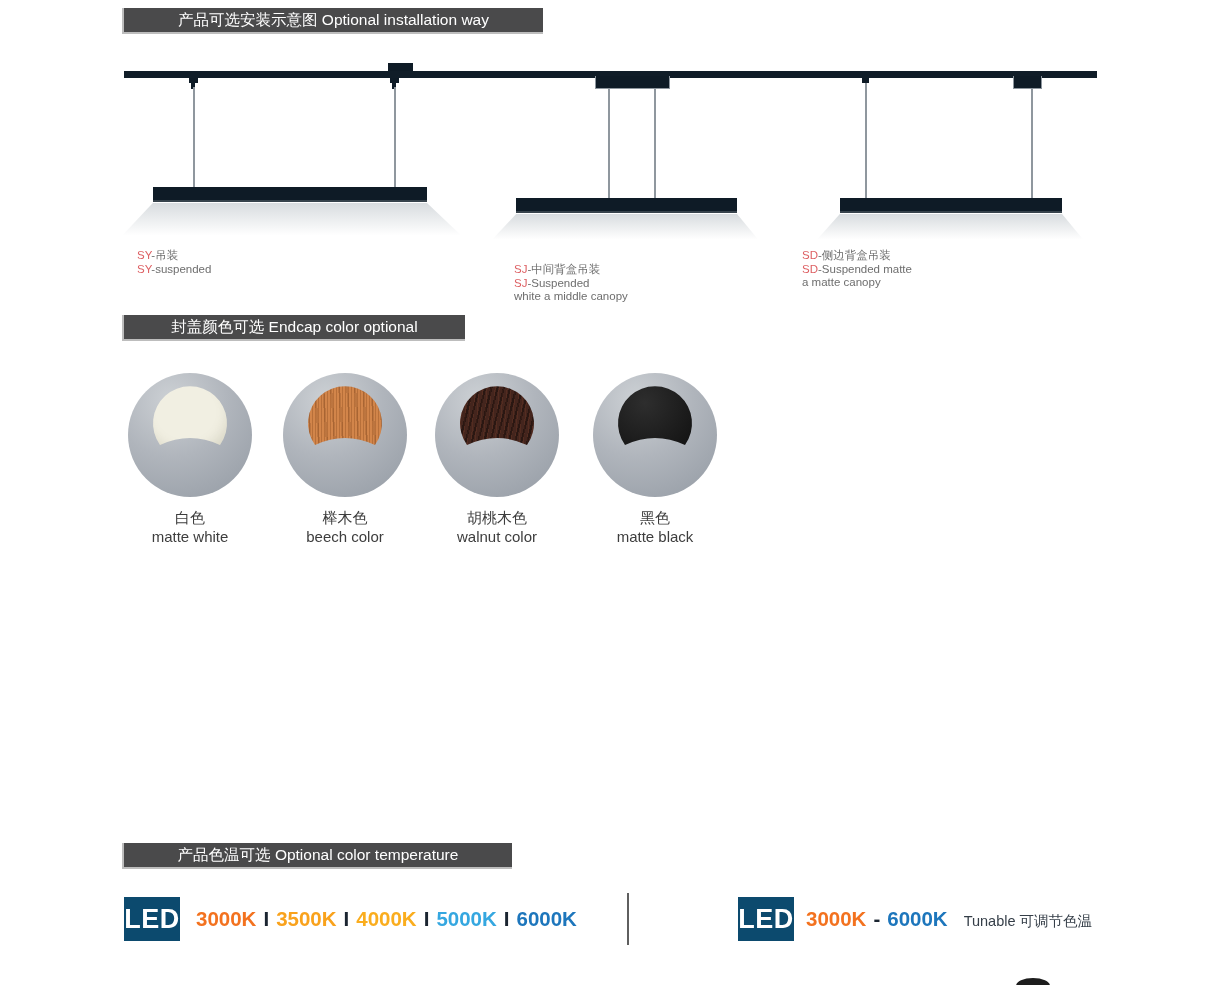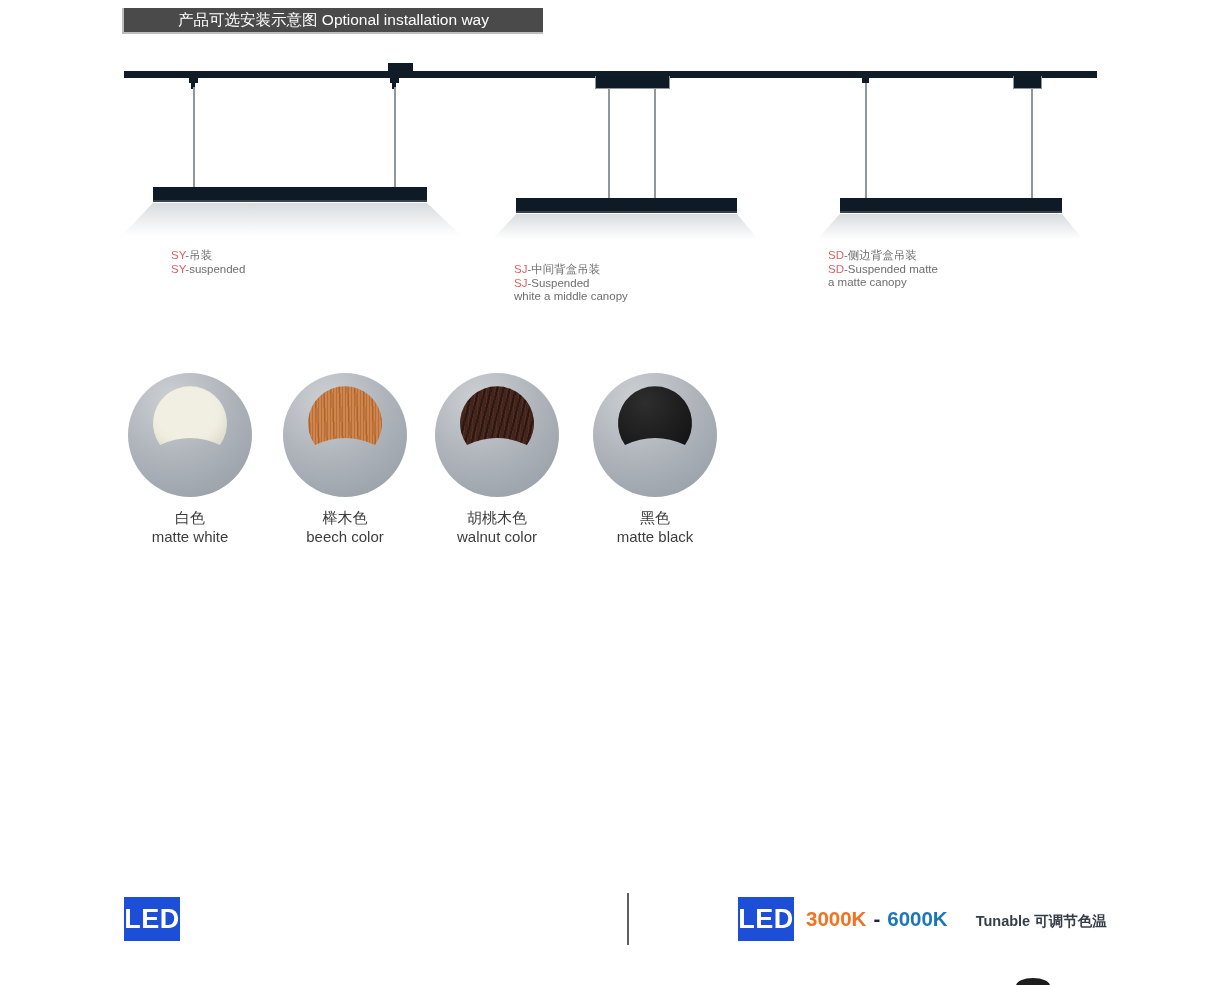--- a/index.html
+++ b/index.html
@@ -49,26 +49,26 @@
   .tex-wood-dark {
     background-image:
       repeating-linear-gradient(104deg, rgba(0,0,0,0.38) 0 2px, rgba(255,255,255,0) 2px 6px),
       repeating-linear-gradient(94deg, rgba(140,70,45,0.22) 0 1px, rgba(255,255,255,0) 1px 4px);
   }
   .swlabel { position:absolute; top:508px; width:160px; text-align:center;
              font-size:15px; line-height:19px; color:#3d3d3d; }
 
   
   .ledbadge {
-    position:absolute; width:56px; height:44px; background:#1d4ed8; color:#ffffff;
+    position:absolute; width:56px; height:44px; background:#0c4a6e; color:#ffffff;
     font-size:27px; font-weight:700; text-align:center; line-height:44px; letter-spacing:0.5px;
   }
   .temps { position:absolute; top:905px; font-size:20.5px; font-weight:700; white-space:nowrap; line-height:28px; }
   .temps .sep  { color:#1b2531; margin:0 7px; }
-  .temps .note { font-size:14.5px; font-weight:700; color:#353e48; margin-left:28px; }
+  .temps .note { font-size:14.5px; font-weight:400; color:#353e48; margin-left:16px; }
   .vdivider { position:absolute; left:627px; top:893px; width:2px; height:52px; background:#5f5f5f; }
   .partial-logo { position:absolute; left:1016px; top:978px; width:34px; height:8px;
                   background:#1d1d1d; border-radius:17px 17px 0 0 / 8px 8px 0 0; }
 </style>
 </head>
 <body>
 
 <div class="page">
 
   <div class="sec-header" style="left:122px; top:8px; width:421px">产品可选安装示意图 Optional installation way</div>
@@ -94,35 +94,36 @@
     <div class="beam" style="left:489px; top:214px; width:272px; height:29px; clip-path:polygon(10% 0, 91.2% 0, 100% 100%, 0 100%)"></div>
 
     <div class="mcap" style="left:862px; top:78px; width:7px"></div>
     <div class="wire" style="left:865px; top:83px; height:115px"></div>
     <div class="canopy" style="left:1013px; top:76px; width:29px; height:13px"></div>
     <div class="wire" style="left:1031px; top:89px; height:109px"></div>
     <div class="fixbar" style="left:840px; top:198px; width:222px"></div>
     <div class="beam" style="left:814px; top:214px; width:272px; height:29px; clip-path:polygon(9.5% 0, 91.2% 0, 100% 100%, 0 100%)"></div>
   </div>
 
-  <div class="dlabel" style="left:171px; top:249px">
+  <div class="dlabel" style="left:137px; top:249px">
     <div><span class="pfx">SY</span><span>-吊装</span></div>
     <div><span class="pfx">SY</span><span>-suspended</span></div>
   </div>
   <div class="dlabel" style="left:514px; top:263px">
     <div><span class="pfx">SJ</span><span>-中间背盒吊装</span></div>
     <div><span class="pfx">SJ</span><span>-Suspended</span></div>
     <div><span>white a middle canopy</span></div>
   </div>
-  <div class="dlabel" style="left:828px; top:249px">
+  <div class="dlabel" style="left:802px; top:249px">
     <div><span class="pfx">SD</span><span>-侧边背盒吊装</span></div>
     <div><span class="pfx">SD</span><span>-Suspended matte</span></div>
     <div><span>a matte canopy</span></div>
   </div>
 
+  <div class="sec-header" style="left:122px; top:315px; width:343px">封盖颜色可选 Endcap color optional</div>
 
   <div class="swatch" style="left:128px; top:373px">
     <div class="endcap tex-solid-light" style="background-color: rgb(241, 239, 226);"></div>
   </div>
   <div class="swatch" style="left:283px; top:373px">
     <div class="endcap tex-wood-light" style="background-color: rgb(210, 133, 74);"></div>
   </div>
   <div class="swatch" style="left:435px; top:373px">
     <div class="endcap tex-wood-dark" style="background-color: rgb(68, 37, 29);"></div>
   </div>
@@ -140,23 +141,27 @@
   </div>
   <div class="swlabel" style="left:417px">
     <div>胡桃木色</div>
     <div>walnut color</div>
   </div>
   <div class="swlabel" style="left:575px">
     <div>黑色</div>
     <div>matte black</div>
   </div>
 
+  <div class="sec-header" style="left:122px; top:843px; width:390px">产品色温可选 Optional color temperature</div>
 
   <div class="ledbadge" style="left:124px; top:897px">LED</div>
 
+  <div class="temps" style="left:196px">
+    <span style="color: rgb(243, 114, 31);">3000K</span><span class="sep">I</span><span style="color: rgb(249, 162, 28);">3500K</span><span class="sep">I</span><span style="color: rgb(250, 173, 30);">4000K</span><span class="sep">I</span><span style="color: rgb(53, 167, 224);">5000K</span><span class="sep">I</span><span style="color: rgb(29, 118, 188);">6000K</span>
+  </div>
 
   <div class="vdivider"></div>
 
   <div class="ledbadge" style="left:738px; top:897px">LED</div>
 
   <div class="temps" style="left:806px">
     <span style="color: rgb(243, 114, 31);">3000K</span><span class="sep">-</span><span style="color: rgb(29, 118, 188);">6000K</span><span class="note">Tunable 可调节色温</span>
   </div>
 
   <div class="partial-logo"></div>

